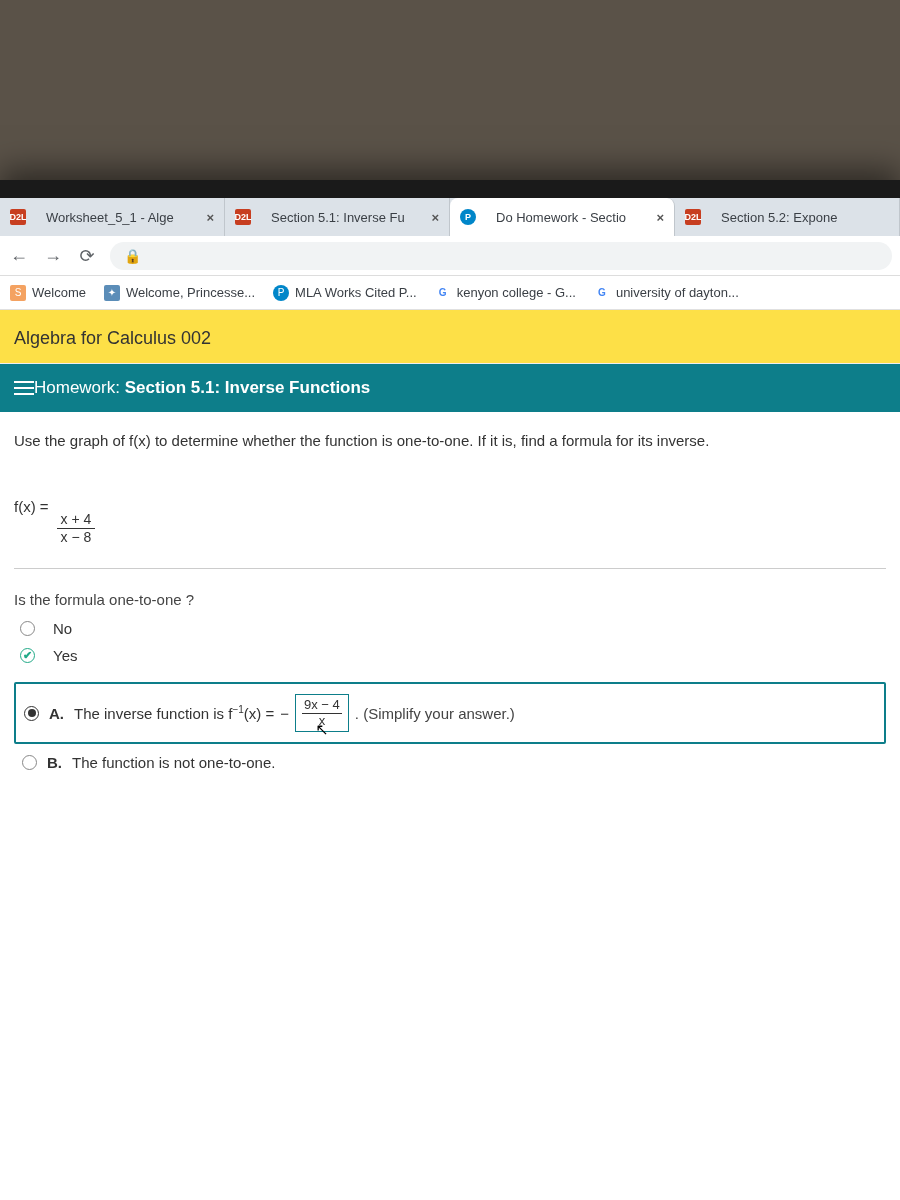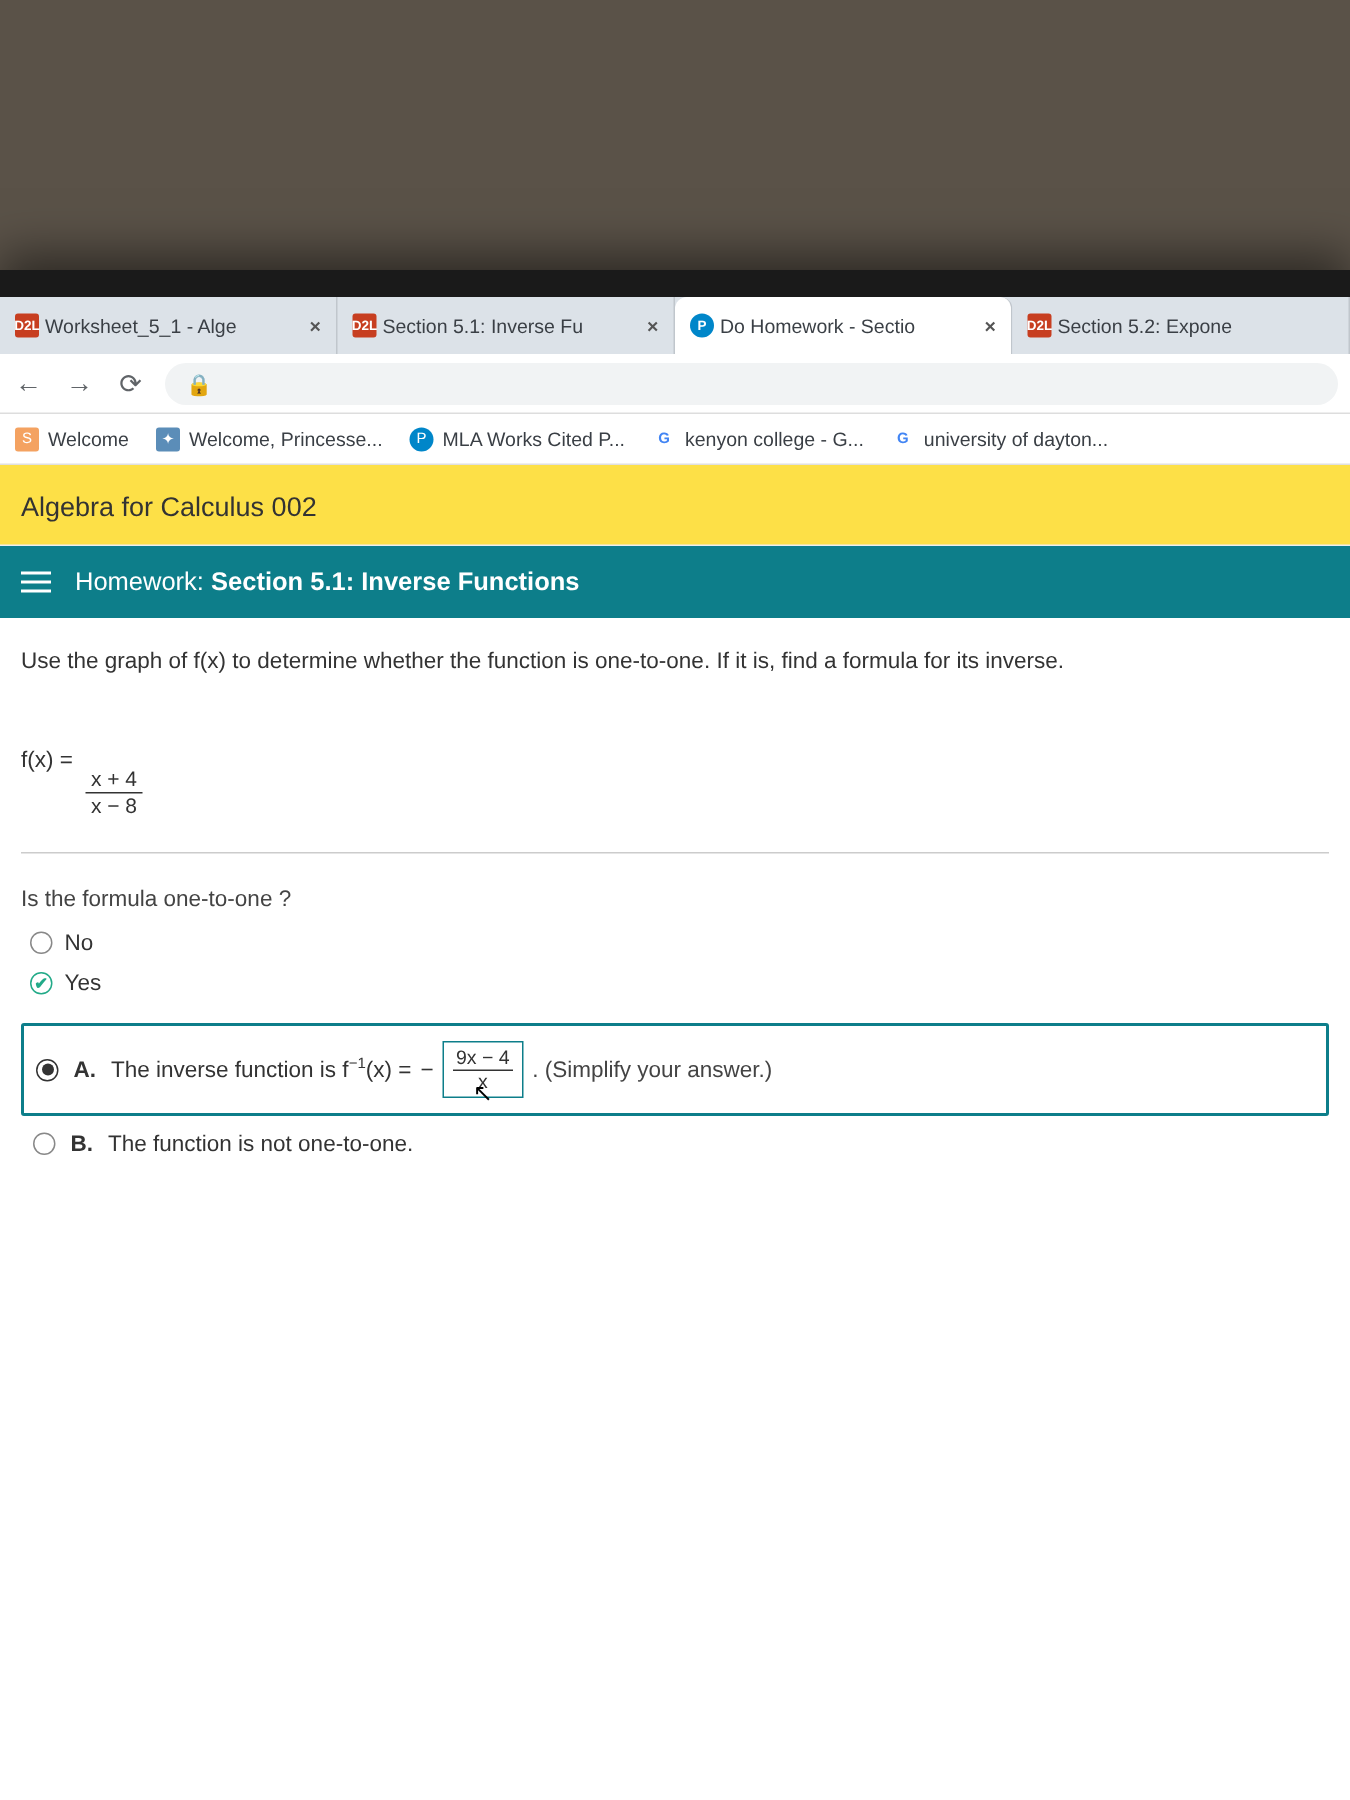--- a/index.html
+++ b/index.html
@@ -28,21 +28,21 @@
     height: 38px;
     align-items: stretch;
   }
   .tab {
     display: flex;
     align-items: center;
     padding: 0 10px;
     border-right: 1px solid #c0c6cc;
     font-size: 13px;
     color: #3a3f45;
-    gap: 4px;
+    gap: 20px;
     max-width: 230px;
     min-width: 160px;
     flex: 1;
   }
   .tab.active {
     background: #fff;
     border-top-left-radius: 8px;
     border-top-right-radius: 8px;
   }
   .tab .title { white-space: nowrap; overflow: hidden; text-overflow: ellipsis; }
@@ -110,21 +110,20 @@
     border-bottom: 1px solid #eee;
   }
 
   
   .hw-header {
     background: #0d7e8a;
     color: #fff;
     display: flex;
     align-items: center;
     padding: 14px 14px;
-    gap: 16px;
     font-size: 17px;
   }
   .burger { display: flex; flex-direction: column; gap: 4px; }
   .burger span { width: 20px; height: 2px; background: #fff; }
   .hw-label { font-weight: 400; }
   .hw-title { font-weight: 700; }
 
   
   .problem {
     padding: 20px 14px 10px;
@@ -134,21 +133,21 @@
   .instruction { margin-bottom: 18px; }
   .fx { display: flex; align-items: center; gap: 4px; margin-bottom: 22px; }
   .frac { display: inline-flex; flex-direction: column; align-items: center; font-size: 14px; line-height: 1.2; margin-left: 4px;}
   .frac .num { border-bottom: 1px solid #333; padding: 0 4px; margin-top: 44px; }
   .frac .den { padding: 0 4px; }
 
   .divider { border-top: 1px solid #ccc; margin: 10px 0 22px; }
 
   .subq { margin-bottom: 12px; color: #444; }
   .opts { margin: 0 0 18px 6px; }
-  .opt { display: flex; align-items: center; gap: 8px; margin: 10px 0; }
+  .opt { display: flex; align-items: center; gap: 18px; margin: 10px 0; }
   .radio-empty {
     width: 15px; height: 15px; border: 1.5px solid #888; border-radius: 50%;
   }
   .radio-checked {
     width: 15px; height: 15px; border: 1.5px solid #2a8; border-radius: 50%;
     display: flex; align-items: center; justify-content: center;
     color: #2a8; font-size: 11px; font-weight: bold;
   }
 
   .letter-opt {

